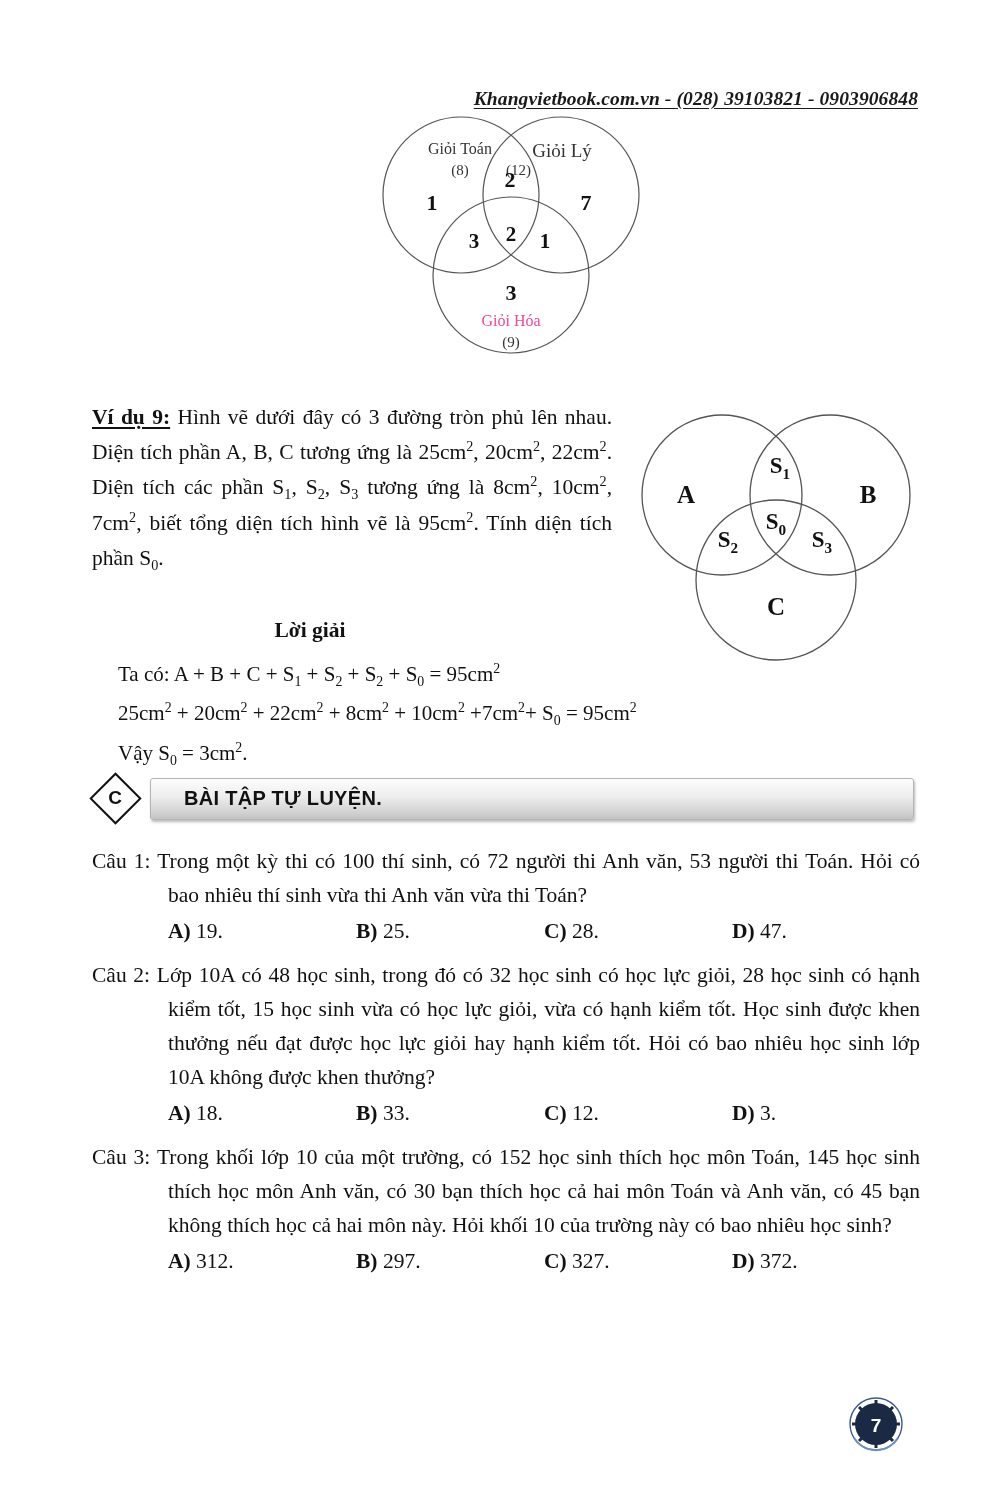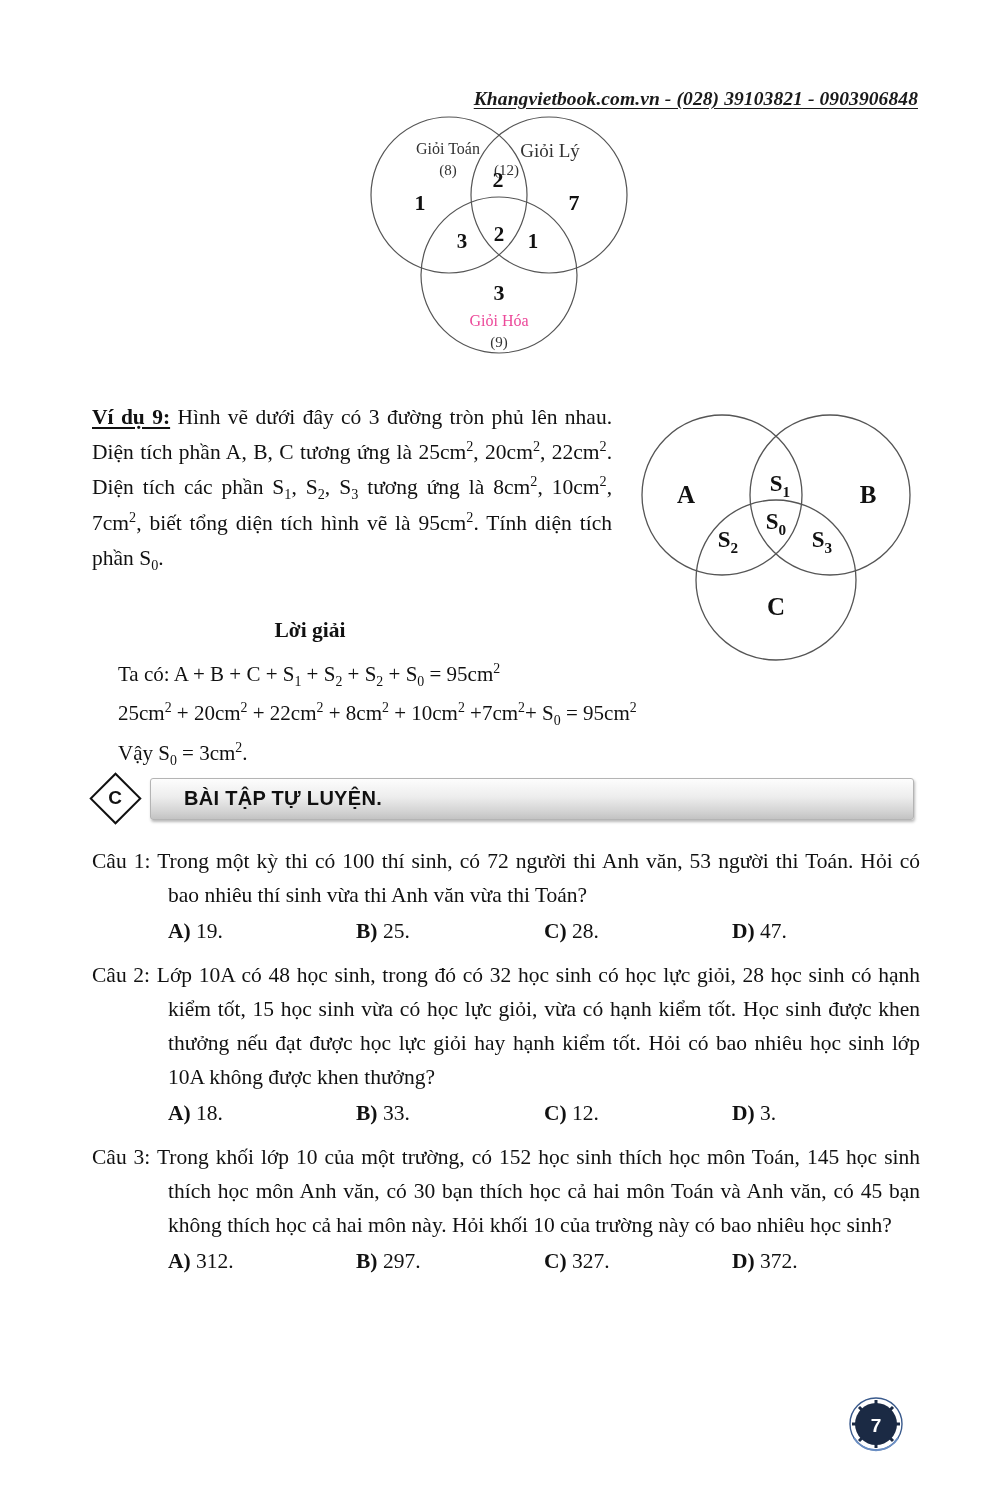--- a/index.html
+++ b/index.html
@@ -29,21 +29,21 @@
     text-decoration: underline;
     text-underline-offset: 3px;
     letter-spacing: 0.1px;
     white-space: nowrap;
     margin-top: 32px;
   }
 
   
   .venn-top {
     position: absolute;
-    left: 354px;
+    left: 366px;
     top: 110px;
     width: 290px;
     height: 255px;
   }
   .venn-top svg { display: block; }
 
   
   .example {
     position: absolute;
     left: 92px;
@@ -276,21 +276,21 @@
   <div style="position:absolute;left:0;top:0;width:300px;height:280px;font-family:'Liberation Serif',serif;">
     <div style="position:absolute;left:36px;top:76px;width:40px;text-align:center;font-size:25px;font-weight:bold;">
       <span>A</span>
     </div>
     <div style="position:absolute;left:218px;top:76px;width:40px;text-align:center;font-size:25px;font-weight:bold;">
       <span>B</span>
     </div>
     <div style="position:absolute;left:126px;top:188px;width:40px;text-align:center;font-size:25px;font-weight:bold;">
       <span>C</span>
     </div>
-    <div style="position:absolute;left:128px;top:48px;width:44px;text-align:center;font-size:23px;font-weight:bold;margin-top:18px;">
+    <div style="position:absolute;left:128px;top:48px;width:44px;text-align:center;font-size:23px;font-weight:bold;">
       <span>S</span><sub class="sub">1</sub>
     </div>
     <div style="position:absolute;left:124px;top:104px;width:44px;text-align:center;font-size:23px;font-weight:bold;">
       <span>S</span><sub class="sub">0</sub>
     </div>
     <div style="position:absolute;left:76px;top:122px;width:44px;text-align:center;font-size:23px;font-weight:bold;">
       <span>S</span><sub class="sub">2</sub>
     </div>
     <div style="position:absolute;left:170px;top:122px;width:44px;text-align:center;font-size:23px;font-weight:bold;">
       <span>S</span><sub class="sub">3</sub>

